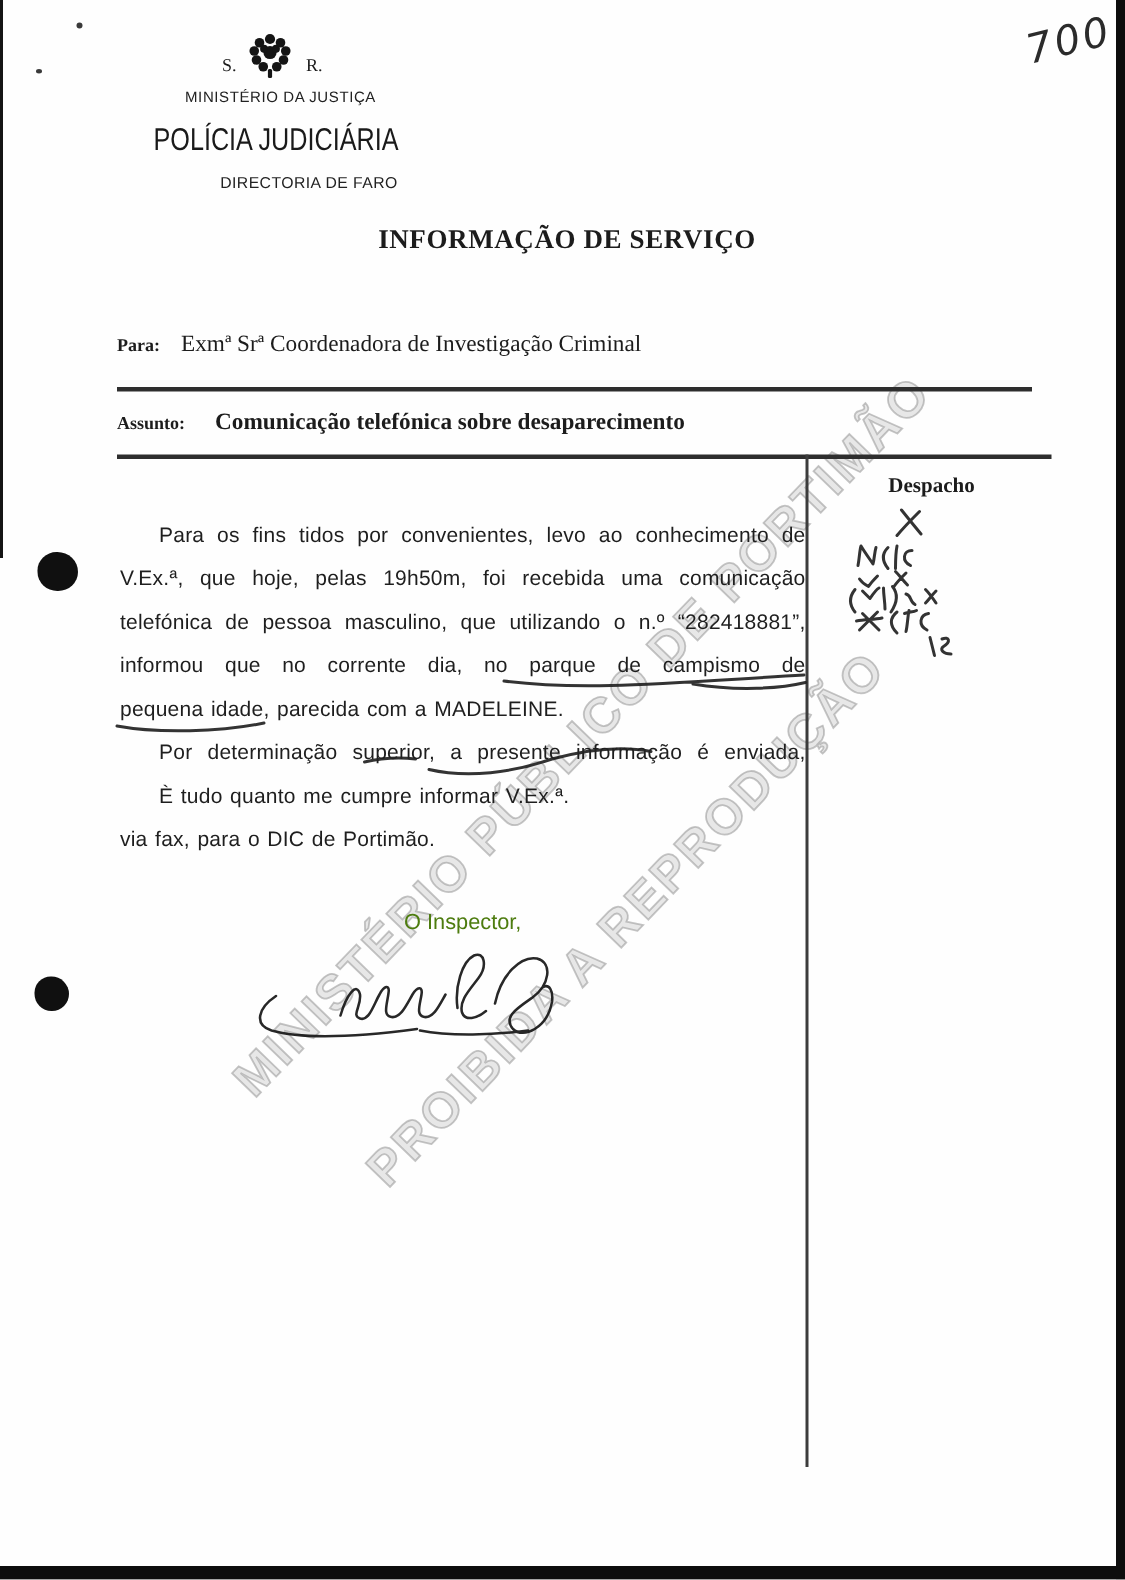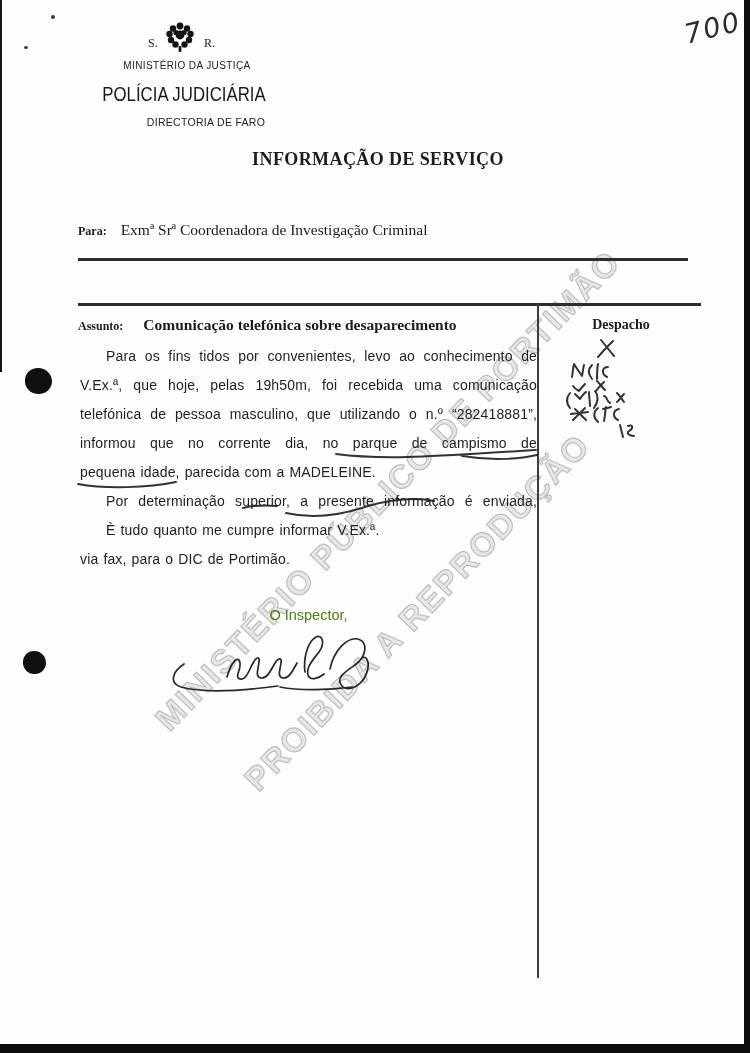--- a/index.html
+++ b/index.html
@@ -97,21 +97,21 @@
   <div class="pg700">700</div>
 
   <div class="title">INFORMAÇÃO DE SERVIÇO</div>
 
   <div class="mrow" style="top:185px;margin-top:36px;">
     <span class="lbl">Para:</span><span class="val">Exmª Srª Coordenadora de Investigação Criminal</span>
   </div>
 
   <div class="hr" style="left:78px;top:258px;width:610px;"></div>
 
-  <div class="mrow" style="top:273px;margin-top:43px;">
+  <div class="mrow" style="top:273px;">
     <span class="lbl">Assunto:</span><span class="val bold">Comunicação telefónica sobre desaparecimento</span>
   </div>
 
   <div class="hr" style="left:78px;top:303px;width:623px;"></div>
   <div class="vrule"></div>
   <div class="despacho-h">Despacho</div>
 
   <div class="body-block" id="body-lines">
       <div class="bline j ind">Para os fins tidos por convenientes, levo ao conhecimento de</div>
       <div class="bline j">V.Ex.ª, que hoje, pelas 19h50m, foi recebida uma comunicação</div>

